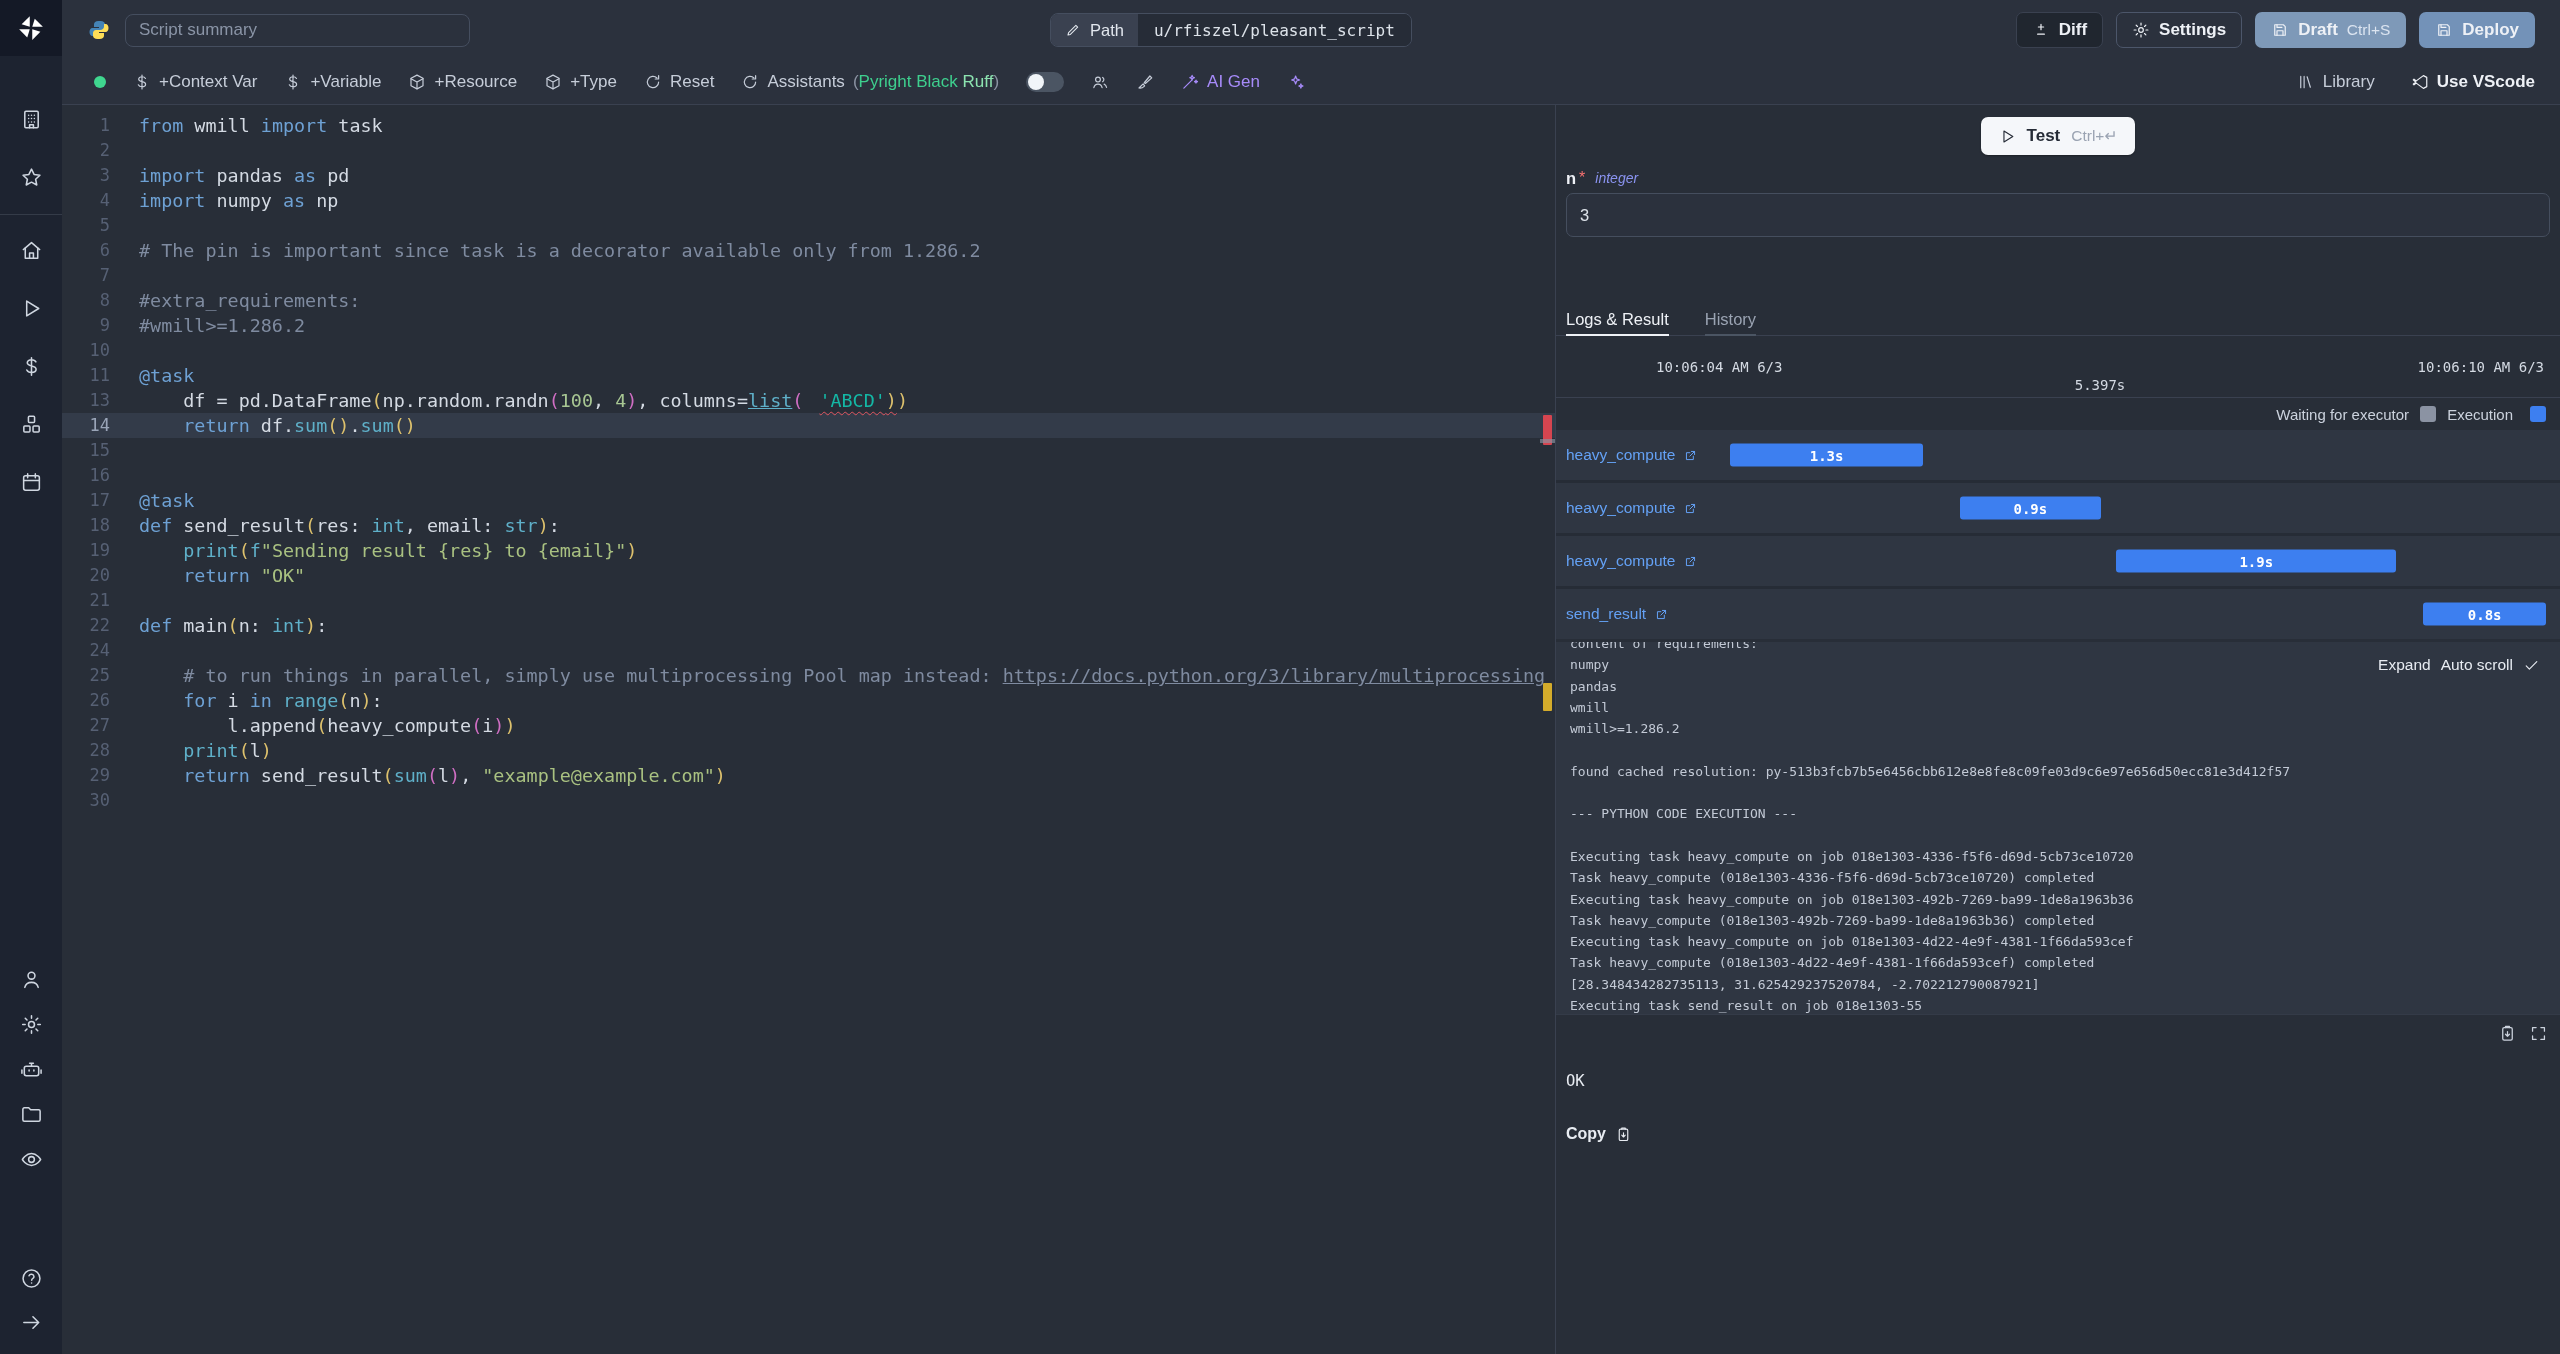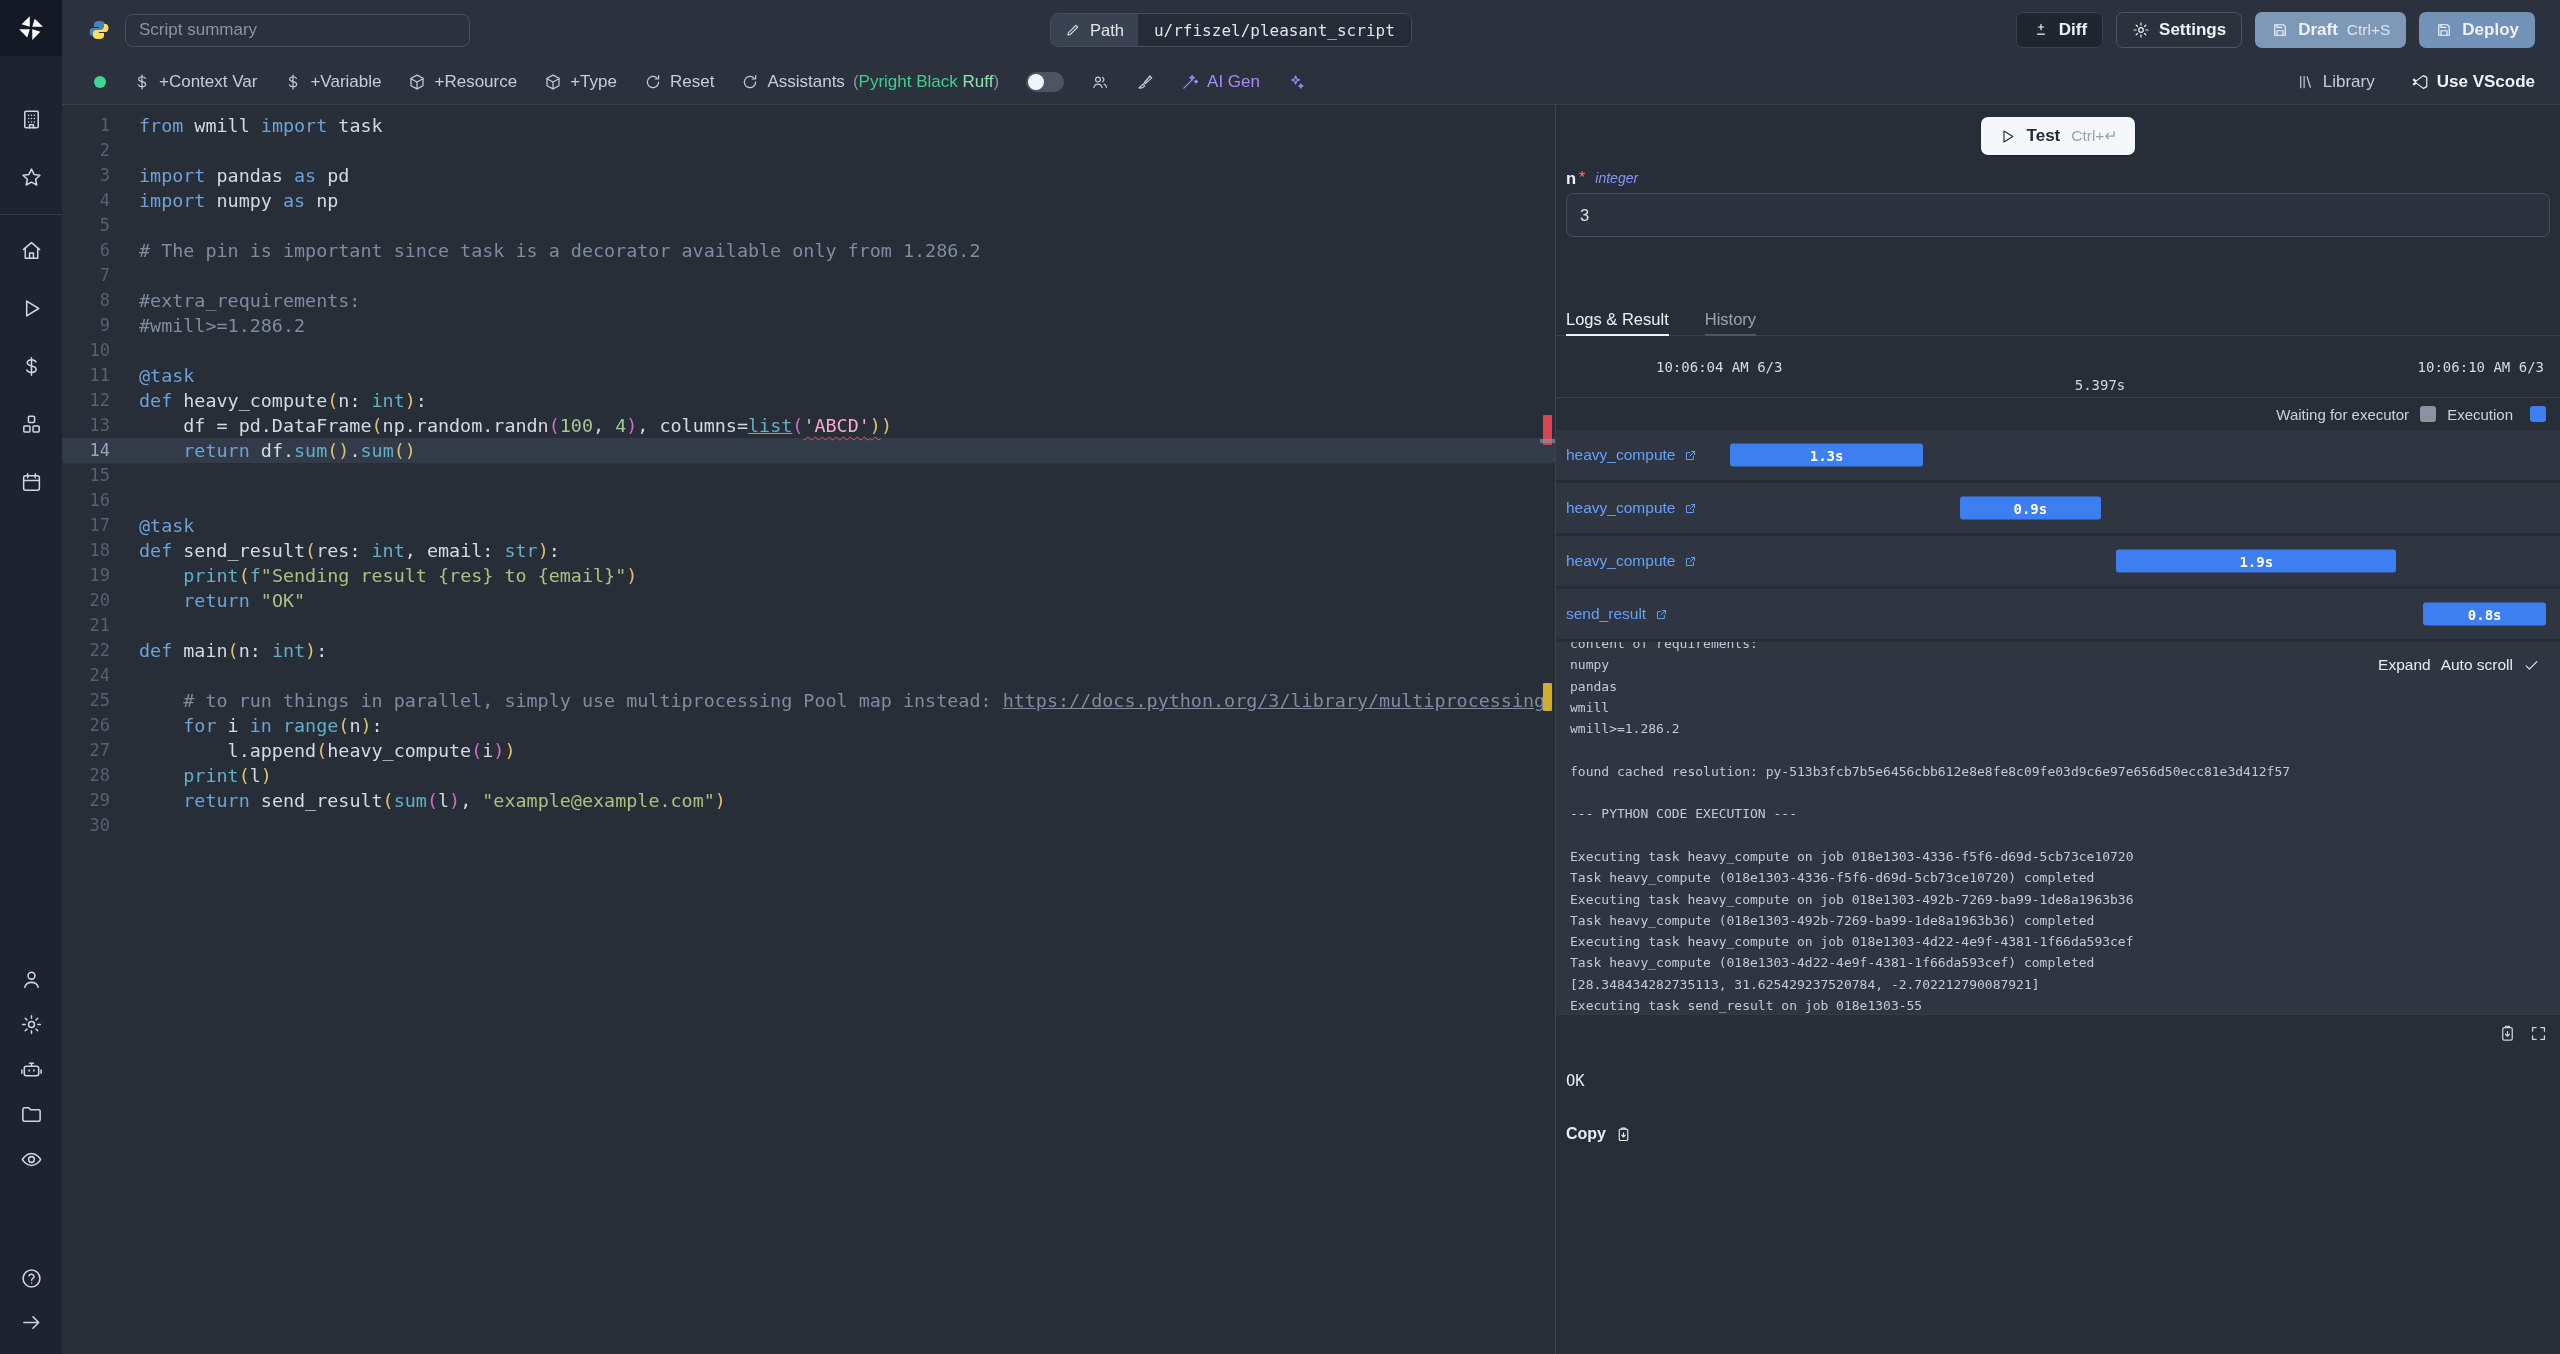--- a/index.html
+++ b/index.html
@@ -58,21 +58,21 @@
   .content { flex:1; display:flex; min-height:0; }
 
   .editor { flex:1; position:relative; background:#282e38; padding-top:8px; overflow:hidden; font-family:"DejaVu Sans Mono",monospace; font-size:18.4px; line-height:25px; }
   .code-line { display:flex; height:25px; white-space:pre; }
   .code-line .ln { width:48px; flex:none; text-align:right; margin-right:29px; color:#566074; font-size:17px; user-select:none; }
   .code-line.hl { background:#333b49; }
   .code-line.hl .ln { color:#9aa5b8; }
   .tk-k { color:#6ea1d4; } .tk-p { color:#d4dae3; }
   .tk-c { color:#7f8ba0; } .tk-cu { color:#7f8ba0; text-decoration:underline; }
   .tk-s { color:#a9c181; }
-  .tk-se { color:#f9a8d4; text-decoration:underline wavy #e0555f; text-decoration-thickness:1px; text-underline-offset:4px; }
+  .tk-se { color:#14b8a6; text-decoration:underline wavy #e0555f; text-decoration-thickness:1px; text-underline-offset:4px;margin-left:16px; }
   .tk-n { color:#a8c793; }
   .tk-b { color:#ddc16d; } .tk-b2 { color:#cf6ec3; }
   .tk-b2e { color:#ddc16d; text-decoration:underline wavy #e0555f; text-decoration-thickness:1px; text-underline-offset:4px; }
   .tk-d { color:#6ea1d4; }
   .tk-f { color:#5fb0c9; } .tk-t { color:#5fb0c9; }
   .tk-lk { color:#5fb0c9; text-decoration:underline; }
   .tk-wv { color:#d4dae3; text-decoration:underline wavy #d7ba4a; text-decoration-thickness:1px; text-underline-offset:4px; }
   .ruler-marker { position:absolute; width:9px; right:3px; border-radius:1px; }
   .marker-red { top:310px; height:30px; background:var(--c-marker-red,#d64550); }
   .marker-yellow { top:578px; height:28px; background:var(--c-marker-yellow,#d4ac2b); }
@@ -452,21 +452,20 @@
           <div class="code-line"><span class="ln">2</span><span class="code"></span></div>
           <div class="code-line"><span class="ln">3</span><span class="code"><span class="tk-k">import</span><span class="tk-p"> pandas </span><span class="tk-k">as</span><span class="tk-p"> pd</span></span></div>
           <div class="code-line"><span class="ln">4</span><span class="code"><span class="tk-k">import</span><span class="tk-p"> numpy </span><span class="tk-k">as</span><span class="tk-p"> np</span></span></div>
           <div class="code-line"><span class="ln">5</span><span class="code"></span></div>
           <div class="code-line"><span class="ln">6</span><span class="code"><span class="tk-c"># The pin is important since task is a decorator available only from 1.286.2</span></span></div>
           <div class="code-line"><span class="ln">7</span><span class="code"></span></div>
           <div class="code-line"><span class="ln">8</span><span class="code"><span class="tk-c">#extra_requirements:</span></span></div>
           <div class="code-line"><span class="ln">9</span><span class="code"><span class="tk-c">#wmill&gt;=1.286.2</span></span></div>
           <div class="code-line"><span class="ln">10</span><span class="code"></span></div>
           <div class="code-line"><span class="ln">11</span><span class="code"><span class="tk-d">@task</span></span></div>
-          <div class="code-line"><span class="ln">12</span><span class="code"><span class="tk-k">def</span><span class="tk-p"> heavy_compute</span><span class="tk-b">(</span><span class="tk-p">n: </span><span class="tk-t">int</span><span class="tk-b">)</span><span class="tk-p">:</span></span></div>
           <div class="code-line"><span class="ln">13</span><span class="code"><span class="tk-p">    df = pd.DataFrame</span><span class="tk-b">(</span><span class="tk-p">np.random.randn</span><span class="tk-b2">(</span><span class="tk-n">100</span><span class="tk-p">, </span><span class="tk-n">4</span><span class="tk-b2">)</span><span class="tk-p">, columns=</span><span class="tk-lk">list</span><span class="tk-b2">(</span><span class="tk-se">'ABCD'</span><span class="tk-b2e">)</span><span class="tk-b">)</span></span></div>
           <div class="code-line hl"><span class="ln">14</span><span class="code"><span class="tk-k">    return</span><span class="tk-p"> df.</span><span class="tk-f">sum</span><span class="tk-b">()</span><span class="tk-p">.</span><span class="tk-f">sum</span><span class="tk-b">()</span></span></div>
           <div class="code-line"><span class="ln">15</span><span class="code"></span></div>
           <div class="code-line"><span class="ln">16</span><span class="code"></span></div>
           <div class="code-line"><span class="ln">17</span><span class="code"><span class="tk-d">@task</span></span></div>
           <div class="code-line"><span class="ln">18</span><span class="code"><span class="tk-k">def</span><span class="tk-p"> send_result</span><span class="tk-b">(</span><span class="tk-p">res: </span><span class="tk-t">int</span><span class="tk-p">, email: </span><span class="tk-t">str</span><span class="tk-b">)</span><span class="tk-p">:</span></span></div>
           <div class="code-line"><span class="ln">19</span><span class="code"><span class="tk-p">    </span><span class="tk-f">print</span><span class="tk-b">(</span><span class="tk-t">f</span><span class="tk-s">"Sending result {res} to {email}"</span><span class="tk-b">)</span></span></div>
           <div class="code-line"><span class="ln">20</span><span class="code"><span class="tk-k">    return</span><span class="tk-s"> "OK"</span></span></div>
           <div class="code-line"><span class="ln">21</span><span class="code"></span></div>
           <div class="code-line"><span class="ln">22</span><span class="code"><span class="tk-k">def</span><span class="tk-p"> main</span><span class="tk-b">(</span><span class="tk-p">n: </span><span class="tk-t">int</span><span class="tk-b">)</span><span class="tk-p">:</span></span></div>

